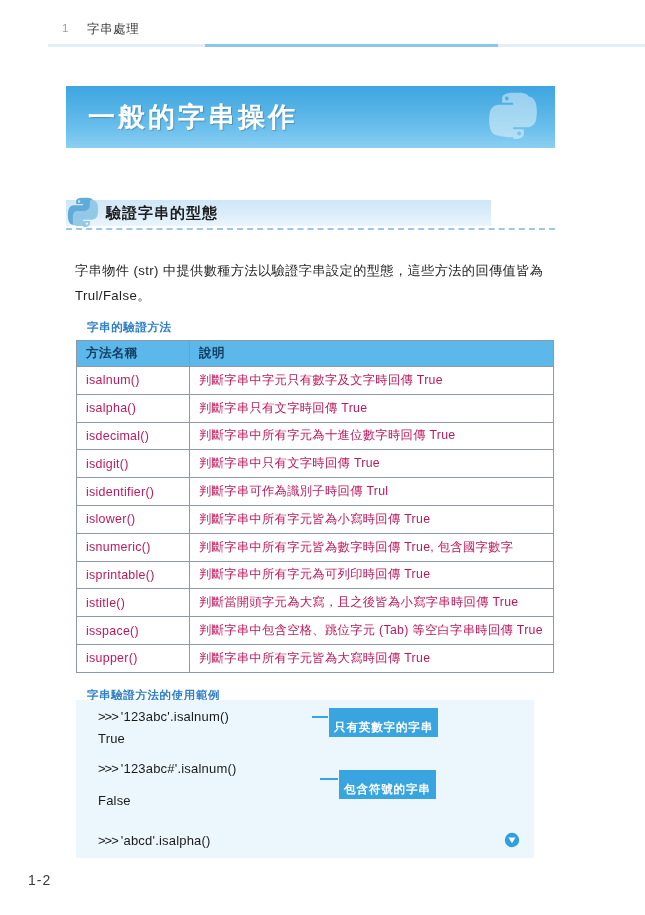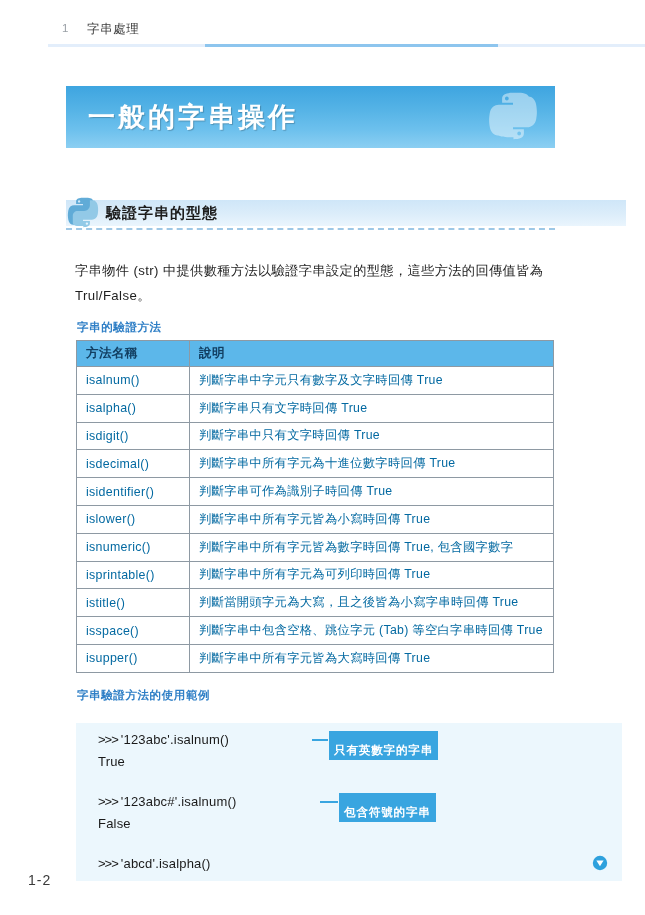--- a/index.html
+++ b/index.html
@@ -89,21 +89,21 @@
     position: absolute;
     right: 16px; top: 2px;
     width: 52px; height: 56px;
     opacity: 0.45;
   }
 
   
   .section-head {
     position: absolute;
     left: 66px; top: 200px;
-    width: 560px; height: 26px;
+    width: 425px; height: 26px;
     background: linear-gradient(to bottom, #cfe6f8 0%, #dcedfa 55%, #eaf5fd 100%);
   }
   .section-head .sh-text {
     position: absolute;
     left: 40px; top: 4px;
     font-size: 15px;
     font-weight: bold;
     color: #1d1d1d;
     letter-spacing: 1px;
   }
@@ -131,20 +131,21 @@
     letter-spacing: 0.4px;
   }
 
   
   .caption {
     position: absolute;
     font-size: 11.5px;
     font-weight: bold;
     color: #2f7fc6;
     letter-spacing: 0.6px;
+    margin-left: 10px;
   }
   .caption-table { left: 77px; top: 320px; }
   .caption-code  { left: 77px; top: 688px; }
 
   
   .method-table {
     position: absolute;
     left: 76px; top: 340px;
     width: 478px;
     border-collapse: collapse;
@@ -162,47 +163,46 @@
   }
   .method-table thead th {
     background: #5cb7ea;
     color: #123f62;
     font-weight: bold;
     font-size: 12.6px;
     height: 25px;
   }
   .method-table tbody td {
     background: #ffffff;
-    color: #0369a1;
+    color: #be185d;
   }
   .method-table tbody td.m-name {
     font-size: 12.4px;
   }
 
   
   .code-block {
     position: absolute;
     left: 76px; top: 700px;
-    width: 546px; height: 158px;
+    width: 458px; height: 158px;
     background: #ecf7fd;
     overflow: hidden;
-    margin-top: 23px;
   }
   .code-line {
     position: absolute;
     left: 22px;
     font-size: 13px;
     color: #1a1a1a;
     letter-spacing: 0.2px;
     white-space: nowrap;
   }
   .code-line .prompt { letter-spacing: -1px; margin-right: 3px; }
   .cl1 { top: 9px; }
   .cl2 { top: 31px; }
-  .cl3 { top: 71px; }
+  .cl3 { top: 61px; }
   .cl4 { top: 93px; }
   .cl5 { top: 133px; }
   .cl6 { top: 155px; }
 
   .annot {
     position: absolute;
     font-size: 11.6px;
     font-weight: bold;
     color: #ffffff;
     background: #39a5e0;
@@ -281,30 +281,30 @@
   <tbody id="table-body">
       <tr>
         <td class="m-name">isalnum()</td>
         <td>判斷字串中字元只有數字及文字時回傳 True</td>
       </tr>
       <tr>
         <td class="m-name">isalpha()</td>
         <td>判斷字串只有文字時回傳 True</td>
       </tr>
       <tr>
+        <td class="m-name">isdecimal()</td>
+        <td>判斷字串中所有字元為十進位數字時回傳 True</td>
+      </tr>
+      <tr>
         <td class="m-name">isdigit()</td>
         <td>判斷字串中只有文字時回傳 True</td>
       </tr>
       <tr>
-        <td class="m-name">isdecimal()</td>
-        <td>判斷字串中所有字元為十進位數字時回傳 True</td>
-      </tr>
-      <tr>
         <td class="m-name">isidentifier()</td>
-        <td>判斷字串可作為識別子時回傳 True</td>
+        <td>判斷字串可作為識別子時回傳 Trul</td>
       </tr>
       <tr>
         <td class="m-name">islower()</td>
         <td>判斷字串中所有字元皆為小寫時回傳 True</td>
       </tr>
       <tr>
         <td class="m-name">isnumeric()</td>
         <td>判斷字串中所有字元皆為數字時回傳 True, 包含國字數字</td>
       </tr>
       <tr>

